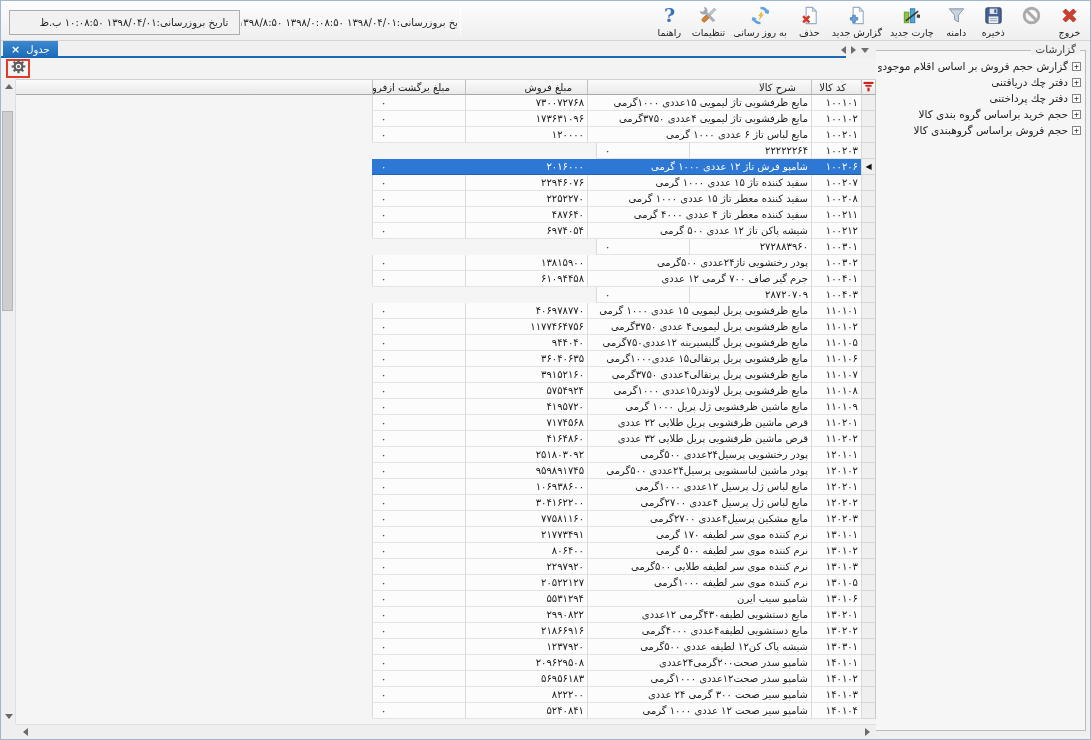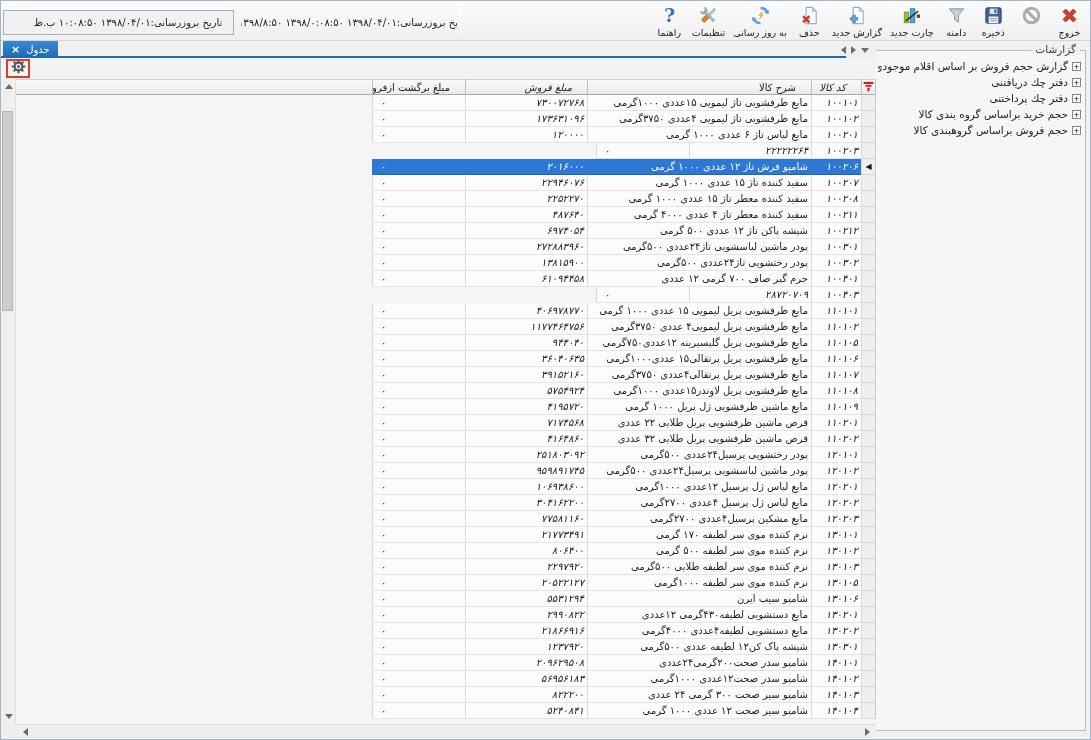--- a/index.html
+++ b/index.html
@@ -7,21 +7,21 @@
   *{box-sizing:border-box;}
   .window{position:absolute;inset:0;background:#f0f0f0;border:1px solid #9eb6ce;}
 
   
   .toolbar{position:absolute;top:0;left:0;right:0;height:40px;background:linear-gradient(#fdfdfd,#efefef);border-bottom:1px solid #d5d5d5;}
   .toolbar-buttons{position:absolute;top:1px;right:2px;height:38px;display:flex;direction:rtl;align-items:flex-start;}
   .tbtn{display:flex;flex-direction:column;align-items:center;padding:2px 4px 0;min-width:37px;cursor:default;}
   .tbtn svg{width:23px;height:23px;display:block;}
   .tlabel{font-size:9.5px;color:#1a1a1a;white-space:nowrap;line-height:11px;direction:rtl;}
   .tbtn.disabled .tlabel{color:#9d9d9d;margin-top:40px;}
-  .status-box{position:absolute;left:2px;top:9px;width:231px;height:25px;border:1px solid #abadb3;background:#f1f1f1;font-size:10px;color:#222;display:flex;align-items:center;justify-content:center;direction:rtl;white-space:nowrap;overflow:hidden;padding-left:19px;}
+  .status-box{position:absolute;left:8px;top:9px;width:231px;height:25px;border:1px solid #abadb3;background:#f1f1f1;font-size:10px;color:#222;display:flex;align-items:center;justify-content:center;direction:rtl;white-space:nowrap;overflow:hidden;padding-left:19px;}
   .status-text{position:absolute;left:240px;top:9px;width:216px;height:25px;font-size:10px;color:#222;display:flex;align-items:center;justify-content:center;direction:rtl;white-space:nowrap;overflow:hidden;}
   .toolbar-sep{position:absolute;left:459px;top:6px;height:28px;width:1px;background:#c9c9c9;border-right:1px solid #ffffff;}
 
   
   .sidebar{position:absolute;top:40px;right:0;width:222px;bottom:0;background:#f0f0f0;border-left:1px solid #b2b2b2;}
   .sidebar-box{position:absolute;top:9px;left:5px;right:4px;bottom:8px;border:1px solid #bcbcbc;background:#f6f6f6;}
   .sidebar-title{position:absolute;top:-8px;right:5px;background:#f0f0f0;padding:0 4px;font-size:10.5px;color:#3c3c3c;direction:rtl;}
   .tree{position:absolute;top:7px;right:3px;left:3px;direction:rtl;}
   .tree-item{display:flex;align-items:center;height:16px;font-size:10.5px;color:#222;white-space:nowrap;overflow:hidden;}
   .plusbox{width:9px;height:9px;border:1px solid #848484;background:#fff;display:flex;align-items:center;justify-content:center;font-size:8px;line-height:7px;color:#333;margin-left:4px;margin-right:1px;flex:none;font-family:"DejaVu Sans Mono",monospace;}
@@ -55,21 +55,21 @@
   .hs-left{left:2px;} .hs-right{right:1px;}
   .arr-left-s{border-width:4px 5px 4px 0;border-color:transparent #6a6a6a transparent transparent;}
   .arr-right-s{border-width:4px 0 4px 5px;border-color:transparent transparent transparent #6a6a6a;}
   .corner{position:absolute;left:0;bottom:0;width:15px;height:15px;background:#efefef;}
 
   
   .gtable{position:absolute;top:0;right:0;left:15px;bottom:15px;overflow:hidden;direction:rtl;}
   .ghead{display:flex;height:16px;direction:rtl;}
   .gh{background:linear-gradient(#fbfbfb,#eaeaea);border-left:1px solid #bfbfbf;border-bottom:1px solid #a9a9a9;border-top:1px solid #d2d2d2;font-size:10px;color:#222;display:flex;align-items:center;justify-content:flex-start;padding:0 15px;white-space:nowrap;overflow:hidden;}
   .gh.hsel{width:15px;border-right:1px solid #bfbfbf;justify-content:center;padding:0;}
-  .w-code{width:50px;font-style:italic;} .w-desc{width:224px;} .w-sales{width:122px;font-style:italic;} .w-ret{width:93px;}
+  .w-code{width:50px;} .w-desc{width:224px;} .w-sales{width:122px;} .w-ret{width:93px;}
   .gh.fill{flex:1;border-left:none;}
   .grow{display:flex;height:16px;direction:rtl;}
   .gc{background:#fcfcfc;border-left:1px solid #dadada;border-bottom:1px solid #e4e4e4;font-size:10px;color:#1a1a1a;display:flex;align-items:center;justify-content:flex-start;padding:0 3px;white-space:nowrap;overflow:hidden;}
   .gc.csel{width:15px;background:#efefef;border-right:1px solid #c9c9c9;border-bottom:1px solid #d6d6d6;justify-content:center;padding:0;font-size:8px;color:#111;}
   .gc.cret{padding-left:8px;justify-content:flex-end;}
   .grow.selected .gc:not(.csel){background:#2c78d4;border-left-color:#2c78d4;border-bottom-color:#2262ae;color:#fff;}
 </style>
 </head>
 <body>
 
@@ -319,21 +319,20 @@
             <div class="grow">
               <div class="gc csel"></div>
               <div class="gc w-code">۱۰۰۲۱۲</div>
               <div class="gc w-desc">شیشه پاکن تاژ ۱۲ عددی ۵۰۰ گرمی</div>
               <div class="gc w-sales">۶۹۷۴۰۵۴</div>
               <div class="gc w-ret cret">۰</div>
             </div>
             <div class="grow">
               <div class="gc csel"></div>
               <div class="gc w-code">۱۰۰۳۰۱</div>
-              <div class="gc w-desc">پودر ماشین لباسشویی تاژ۲۴عددی ۵۰۰گرمی</div>
               <div class="gc w-sales">۲۷۲۸۸۳۹۶۰</div>
               <div class="gc w-ret cret">۰</div>
             </div>
             <div class="grow">
               <div class="gc csel"></div>
               <div class="gc w-code">۱۰۰۳۰۲</div>
               <div class="gc w-desc">پودر رختشویی تاژ۲۴عددی ۵۰۰گرمی</div>
               <div class="gc w-sales">۱۳۸۱۵۹۰۰</div>
               <div class="gc w-ret cret">۰</div>
             </div>

